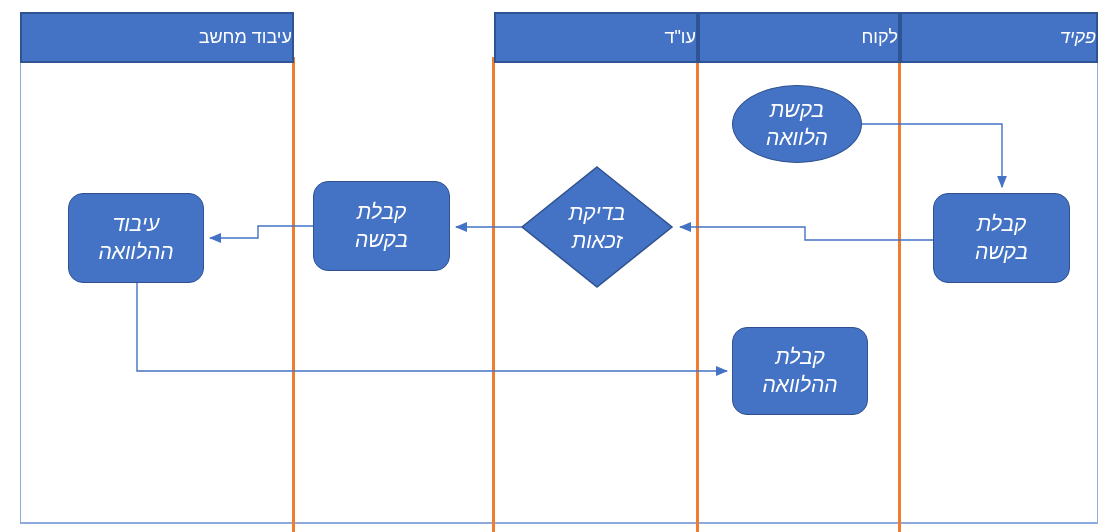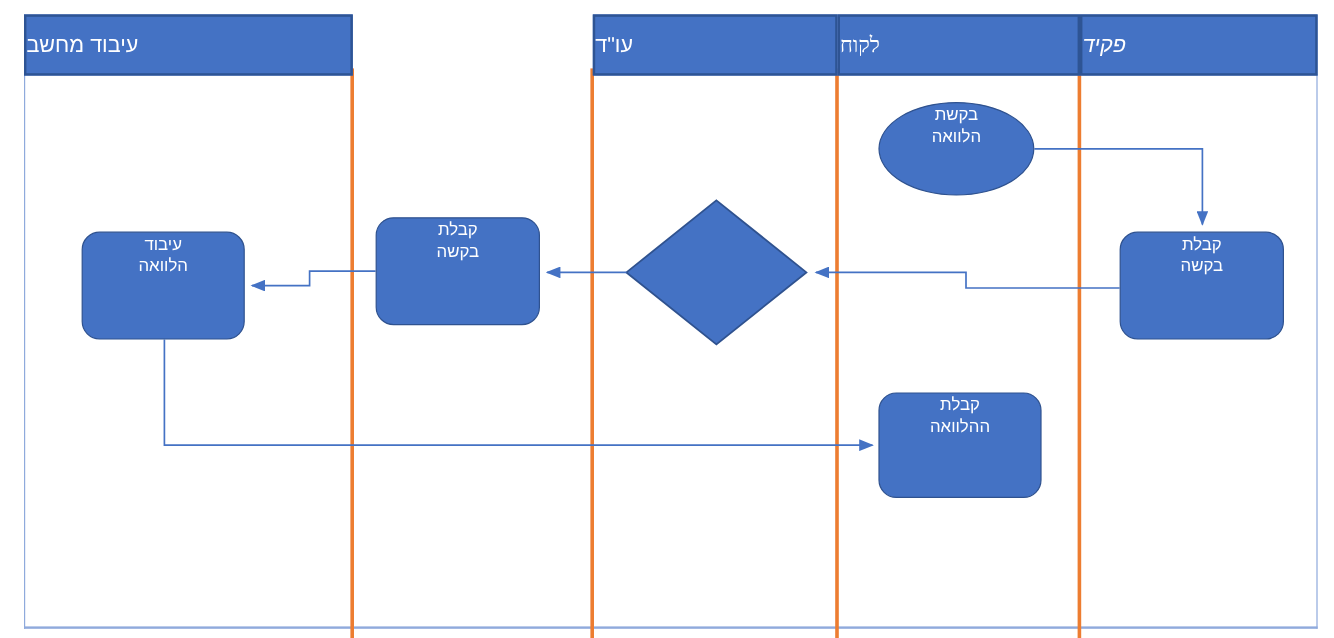--- a/index.html
+++ b/index.html
@@ -35,38 +35,39 @@
   }
   
   .lane-header {
     position: absolute;
     top: 12px;
     height: 51px;
     box-sizing: border-box;
     border: 2px solid #2E5494;
     display: flex;
     align-items: center;
-    justify-content: flex-end;
+    justify-content: flex-start;
     color: #ffffff;
     font-size: 18px;
     direction: rtl;
   }
   
   .node {
     position: absolute;
     box-sizing: border-box;
     display: flex;
-    align-items: flex-start;
+    align-items: center;
     justify-content: center;
     text-align: center;
     color: #ffffff;
-    font-size: 14px;
+    font-size: 21px;
     line-height: 1.32;
     white-space: pre-line;
     direction: rtl;
+    font-style: italic;
   }
   .node.rounded {
     border: 1.5px solid #2F528F;
     border-radius: 15px;
   }
   .node.ellipse {
     border: 1.5px solid #2F528F;
     border-radius: 50%;
   }
   .node.diamond-label {
@@ -91,21 +92,21 @@
   <div class="lane-divider" style="left:492px; background:#ED7D31;"></div>
   <div class="lane-divider" style="left:696px; background:#ED7D31;"></div>
   <div class="lane-divider" style="left:898px; background:#ED7D31;"></div>
 
   <div class="lane-header" style="left:20px;  width:274px; background:#4472C4;">
     <span>עיבוד מחשב</span>
   </div>
   <div class="lane-header" style="left:494px; width:204px; background:#4472C4;">
     <span>עו"ד</span>
   </div>
-  <div class="lane-header" style="left:698px; width:202px; background:#4472C4;font-family:Liberation Serif, serif;">
+  <div class="lane-header" style="left:698px; width:202px; background:#4472C4;">
     <span>לקוח</span>
   </div>
   <div class="lane-header" style="left:900px; width:198px; background:#4472C4;font-style:italic;">
     <span>פקיד</span>
   </div>
 
   <svg id="connector-layer" width="1112" height="532">
     <defs>
       <marker id="arrow" viewBox="0 0 10 8" refX="9" refY="4" markerWidth="9" markerHeight="7" orient="auto-start-reverse">
         <path d="M0,0 L10,4 L0,8 z" fill="#4472C4"></path>
@@ -128,29 +129,33 @@
   <div class="node ellipse" style="left:732px; top:85px; width:130px; height:78px; background:#4472C4;">
     <span>בקשת
 הלוואה</span>
   </div>
 
   <div class="node rounded" style="left:933px; top:193px; width:137px; height:90px; background:#4472C4;">
     <span>קבלת
 בקשה</span>
   </div>
 
+  <div class="node diamond-label" style="left:522px; top:167px; width:150px; height:120px;">
+    <span>בדיקת
+זכאות</span>
+  </div>
 
   <div class="node rounded" style="left:313px; top:181px; width:137px; height:90px; background:#4472C4;">
     <span>קבלת
 בקשה</span>
   </div>
 
   <div class="node rounded" style="left:68px; top:193px; width:136px; height:90px; background:#4472C4;">
     <span>עיבוד
-הלוואה</span>
+ההלוואה</span>
   </div>
 
   <div class="node rounded" style="left:732px; top:327px; width:136px; height:88px; background:#4472C4;">
     <span>קבלת
 ההלוואה</span>
   </div>
 
 </div>
 
 </body></html>

